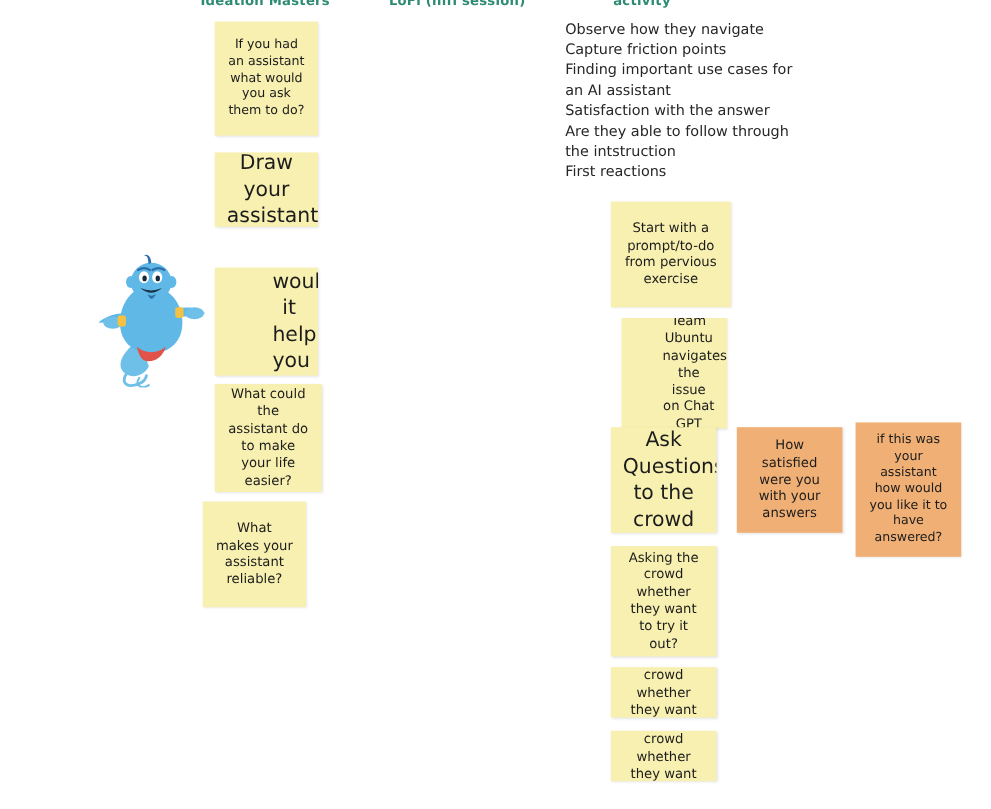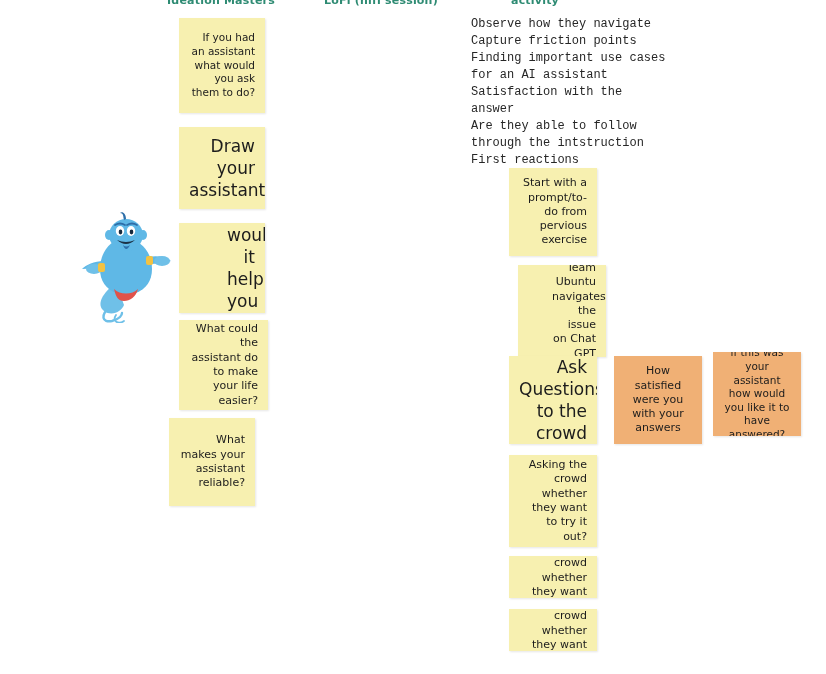--- a/index.html
+++ b/index.html
@@ -45,21 +45,21 @@
     display: flex;
     align-items: center;
     justify-content: center;
     text-align: center;
     padding: 8px 10px;
     line-height: 1.3;
     color: #1c1c1c;
     box-shadow: 1px 1px 2px rgba(0,0,0,0.10);
     overflow: hidden;
   }
-  .note.yellow { background: #f7f0b0; text-align: right; }
+  .note.yellow { background: #f7f0b0; }
   .note.orange { background: #f0b075; }
 
   .note .txt { display: block; width: 100%; }
 
   .sz-sm  { font-size: 10.5px; }
   .sz-md  { font-size: 11px; }
   .sz-lg  { font-size: 17px; }
 
   
   .note.clipped {
@@ -73,21 +73,20 @@
   
   #activity-text {
     position: absolute;
     left: 471px;
     top: 16px;
     width: 200px;
     font-size: 12px;
     line-height: 1.42;
     color: #262626;
     white-space: pre-line;
-    font-family: Liberation Mono, monospace;
   }
 
   
   #genie {
     position: absolute;
     left: 72px;
     top: 211px;
     width: 104px;
     height: 112px;
   }
@@ -98,21 +97,21 @@
 <div class="board">
 
   <div class="col-header" id="hdr-ideation">Ideation Masters</div>
   <div class="col-header" id="hdr-lofi">LoFi (hifi session)</div>
   <div class="col-header" id="hdr-activity">activity</div>
 
   <div class="note yellow sz-sm" style="left:179px; top:18px; width:86px; height:95px;">
     <span class="txt">If you had an assistant what would you ask them to do?</span>
   </div>
 
-  <div class="note yellow sz-lg" style="left:179px; top:127px; width:86px; height:82px;">
+  <div class="note yellow sz-lg" style="left:179px; top:127px; width:86px; height:62px;">
     <span class="txt">Draw your assistant</span>
   </div>
 
   <div class="note yellow sz-lg" style="left:179px; top:223px; width:86px; height:90px;padding-left:48px;">
     <span class="txt">What would it help you with?</span>
   </div>
 
   <div class="note yellow sz-md" style="left:179px; top:320px; width:89px; height:90px;">
     <span class="txt">What could the assistant do to make your life easier?</span>
   </div>
@@ -160,21 +159,21 @@
     <path d="M51 34 Q54 42 58 34 Q54 37 51 34 Z" fill="#2d6ea8"></path>
   </svg>
 
   <div id="activity-text">Observe how they navigate
 Capture friction points
 Finding important use cases for an AI assistant
 Satisfaction with the answer
 Are they able to follow through the intstruction
 First reactions</div>
 
-  <div class="note yellow sz-md" style="left:509px; top:168px; width:88px; height:88px;">
+  <div class="note yellow sz-md" style="left:509px; top:168px; width:100px; height:88px;">
     <span class="txt">Start with a prompt/to-do from pervious exercise</span>
   </div>
 
   <div class="note yellow sz-md" style="left:518px; top:265px; width:88px; height:92px;padding-left:34px;">
     <span class="txt">Team Ubuntu navigates the issue on Chat GPT</span>
   </div>
 
   <div class="note yellow sz-lg" style="left:509px; top:356px; width:88px; height:88px;">
     <span class="txt">Ask Questions to the crowd</span>
   </div>
@@ -188,17 +187,17 @@
   </div>
 
   <div class="note yellow sz-md clipped" style="left:509px; top:609px; width:88px; height:42px;">
     <span class="txt">Asking the crowd whether they want to try it out?</span>
   </div>
 
   <div class="note orange sz-md" style="left:614px; top:356px; width:88px; height:88px;">
     <span class="txt">How satisfied were you with your answers</span>
   </div>
 
-  <div class="note orange sz-sm" style="left:713px; top:352px; width:88px; height:84px;">
+  <div class="note orange sz-sm" style="left:713px; top:352px; width:88px; height:112px;">
     <span class="txt">if this was your assistant how would you like it to have answered?</span>
   </div>
 
 </div>
 
 </body></html>

